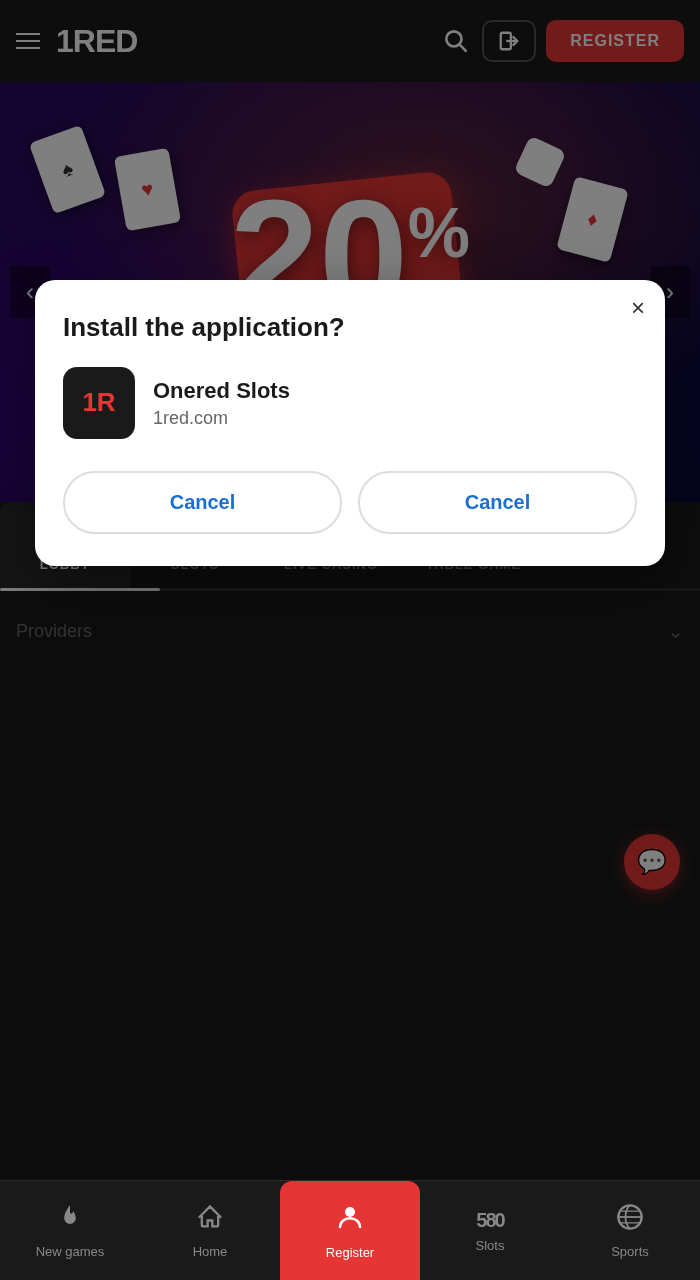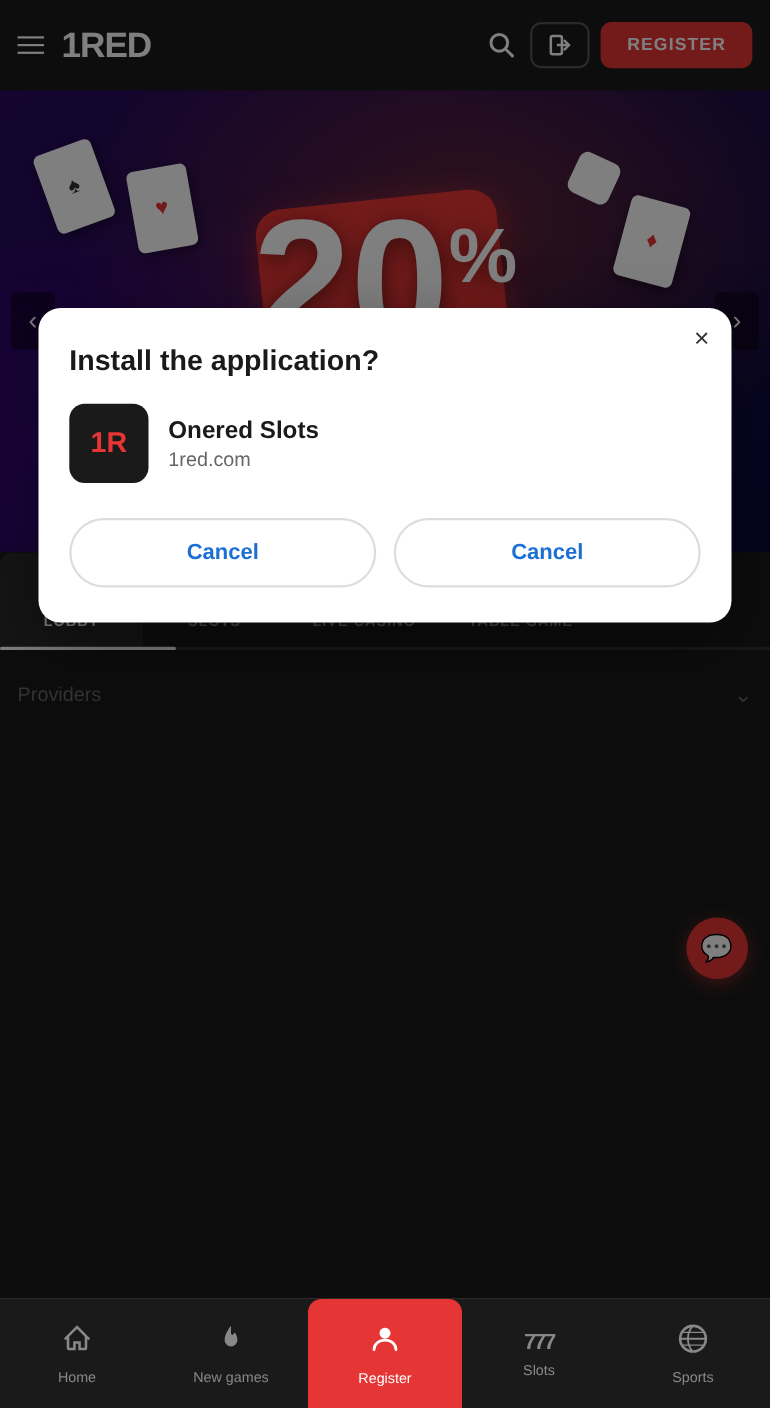--- a/index.html
+++ b/index.html
@@ -577,45 +577,45 @@
   </div>
 </div>
 
 <button class="chat-btn">
   <span class="chat-icon">💬</span>
 </button>
 
 <div class="bottom-nav">
   <div class="nav-item">
     <span class="nav-icon">
+      <svg width="28" height="28" viewBox="0 0 24 24" fill="none" xmlns="http://www.w3.org/2000/svg">
+        <path d="M12 2C12 2 7 8 7 13a5 5 0 0010 0c0-3-2-6-2-6s-1 2-2 2c-1 0-1-1-1-2z" fill="#888"></path>
+      </svg>
+    </span>
+    <span class="nav-label">New games</span>
+  </div>
+  <div class="nav-item">
+    <span class="nav-icon">
       <svg width="28" height="28" viewBox="0 0 24 24" fill="#888" xmlns="http://www.w3.org/2000/svg">
         <path d="M3 12L12 3l9 9M5 10v9a1 1 0 001 1h4v-5h4v5h4a1 1 0 001-1v-9" stroke="#888" stroke-width="2" fill="none" stroke-linecap="round"></path>
       </svg>
     </span>
     <span class="nav-label">Home</span>
-  </div>
-  <div class="nav-item">
-    <span class="nav-icon">
-      <svg width="28" height="28" viewBox="0 0 24 24" fill="none" xmlns="http://www.w3.org/2000/svg">
-        <path d="M12 2C12 2 7 8 7 13a5 5 0 0010 0c0-3-2-6-2-6s-1 2-2 2c-1 0-1-1-1-2z" fill="#888"></path>
-      </svg>
-    </span>
-    <span class="nav-label">New games</span>
   </div>
   <div class="nav-item active-nav">
     <span class="nav-icon">
       <svg width="30" height="30" viewBox="0 0 24 24" fill="none" xmlns="http://www.w3.org/2000/svg">
         <circle cx="12" cy="8" r="4" fill="#fff"></circle>
         <path d="M4 20c0-4 3.6-7 8-7s8 3 8 7" stroke="#fff" stroke-width="2" stroke-linecap="round" fill="none"></path>
       </svg>
     </span>
     <span class="nav-label">Register</span>
   </div>
   <div class="nav-item">
-    <span class="nav-icon" style="font-size:20px;color:#888;font-weight:700;letter-spacing:-2px;">777</span>
+    <span class="nav-icon" style="font-size:20px;color:#888;font-weight:700;letter-spacing:-2px;">580</span>
     <span class="nav-label">Slots</span>
   </div>
   <div class="nav-item">
     <span class="nav-icon">
       <svg width="28" height="28" viewBox="0 0 24 24" fill="none" xmlns="http://www.w3.org/2000/svg">
         <circle cx="12" cy="12" r="10" stroke="#888" stroke-width="2"></circle>
         <path d="M12 2c0 0-4 3-4 10s4 10 4 10" stroke="#888" stroke-width="1.5" fill="none"></path>
         <path d="M2 12h20" stroke="#888" stroke-width="1.5"></path>
         <path d="M4 7h16M4 17h16" stroke="#888" stroke-width="1"></path>
       </svg>

